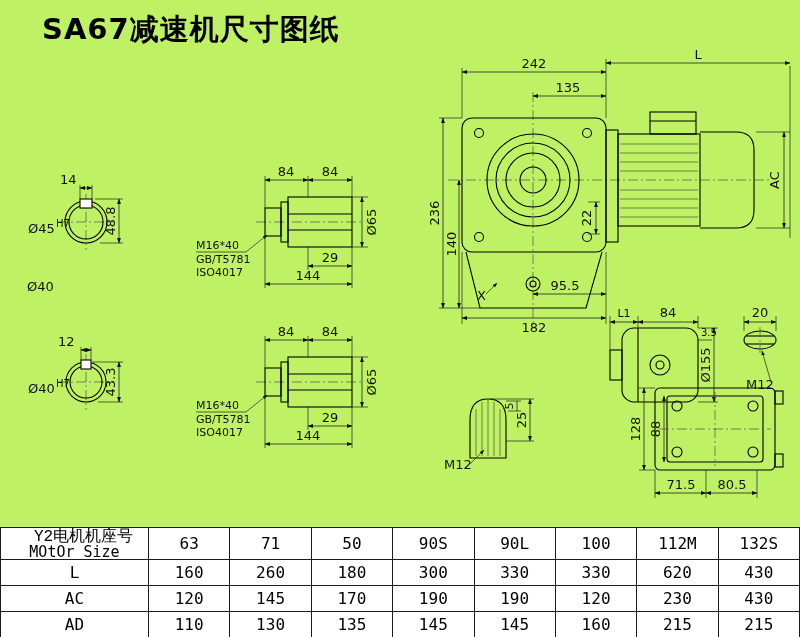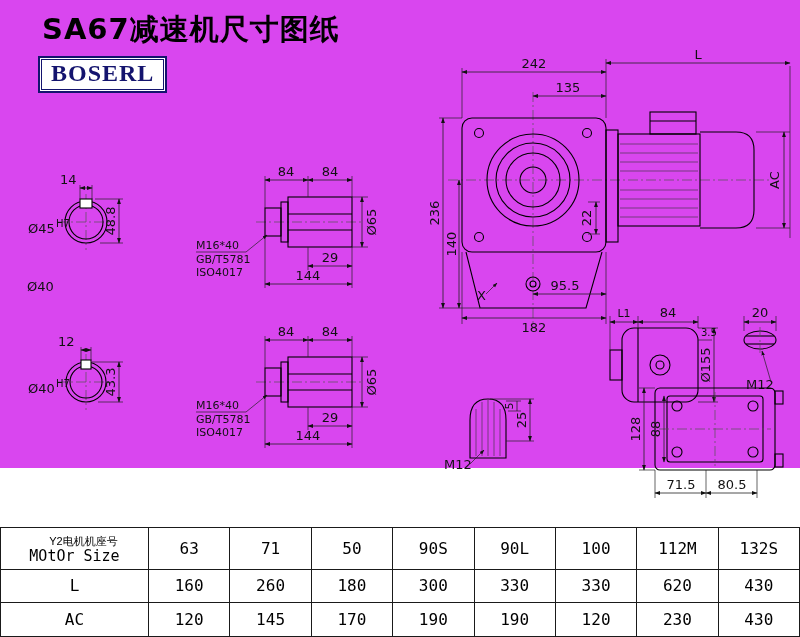--- a/index.html
+++ b/index.html
@@ -1,53 +1,48 @@
 <!DOCTYPE html>
 <html><head>
 <meta charset="utf-8">
 <style>
   * { margin:0; padding:0; box-sizing:border-box; }
   html,body { width:800px; height:637px; }
   body { background:#fff; font-family:"DejaVu Sans",sans-serif; position:relative; overflow:hidden; }
-  .page { position:absolute; inset:0; width:800px; height:468px; background:#d946ef; }
+  .page { position:absolute; inset:0; width:800px; height:637px; background:#bef264; }
   .title { position:absolute; left:42px; top:10px; font-size:29px; font-weight:bold; color:#000; letter-spacing:1px; white-space:nowrap; }
   .logo { position:absolute; left:38px; top:56px; border:2px solid #14146e; padding:1px; background:#fff; }
   .logo-inner { border:1px solid #14146e; padding:0 9px 2px 9px; }
   .logo-inner span { font-family:"Liberation Serif",serif; font-weight:bold; font-size:24px; color:#14146e; letter-spacing:1px; }
   svg.drawing { position:absolute; left:0; top:0; }
   svg text { fill:#111; stroke:none; font-family:"DejaVu Sans",sans-serif; font-size:13px; }
   svg text.mid { text-anchor:middle; }
   svg text.t11 { font-size:11px; }
   svg text.t10 { font-size:10px; }
   .out  { stroke:#000; stroke-width:1.1; fill:none; }
   .outw { stroke:#000; stroke-width:1.1; fill:#fff; }
   .dim  { stroke:#222; stroke-width:0.8; fill:none; }
   .ext  { stroke:#222; stroke-width:0.7; fill:none; }
   .cl   { stroke:#555; stroke-width:0.7; fill:none; stroke-dasharray:10 3 2 3; }
   .fin  { stroke:#333; stroke-width:0.6; fill:none; }
   .dim-table { position:absolute; left:0; top:527px; width:800px; height:110px; border-collapse:collapse; table-layout:fixed;
                font-family:"DejaVu Sans Mono",monospace; font-size:16px; color:#000; background:#fff; }
   .dim-table td, .dim-table th { border:1px solid #1a1a1a; text-align:center; vertical-align:middle; font-weight:normal; padding:0; }
   .dim-table tr { height:26px; }
   .dim-table tr.hdr { height:32px; }
-  .head-cn { font-size:11px; font-family:Liberation Sans, sans-serif; line-height:16px;margin-left:18px; }
+  .head-cn { font-size:16px; font-family:Liberation Mono, monospace; line-height:16px;margin-left:18px; }
   .head-en { font-size:15px; line-height:14px; }
 </style>
 </head>
 <body>
 
 <div class="page">
 
   <h1 class="title">SA67减速机尺寸图纸</h1>
 
-  <div class="logo">
-    <div class="logo-inner">
-      <span>BOSERL</span>
-    </div>
-  </div>
 
   <svg class="drawing" width="800" height="527" viewBox="0 0 800 527">
     <defs>
       <marker id="arr" viewBox="0 0 10 10" refX="9" refY="5" markerWidth="7" markerHeight="7" orient="auto-start-reverse">
         <path d="M0,1.5 L10,5 L0,8.5 Z" fill="#111"></path>
       </marker>
     </defs>
 
     <g>
       <line class="cl" x1="58" y1="222" x2="114" y2="222"></line>
@@ -334,16 +329,27 @@
         <td>AC</td>
         <td>120</td>
         <td>145</td>
         <td>170</td>
         <td>190</td>
         <td>190</td>
         <td>120</td>
         <td>230</td>
         <td>430</td>
       </tr>
+      <tr>
+        <td>AD</td>
+        <td>110</td>
+        <td>130</td>
+        <td>135</td>
+        <td>145</td>
+        <td>145</td>
+        <td>160</td>
+        <td>215</td>
+        <td>215</td>
+      </tr>
     </tbody>
   </table>
 
 </div>
 
 </body></html>

